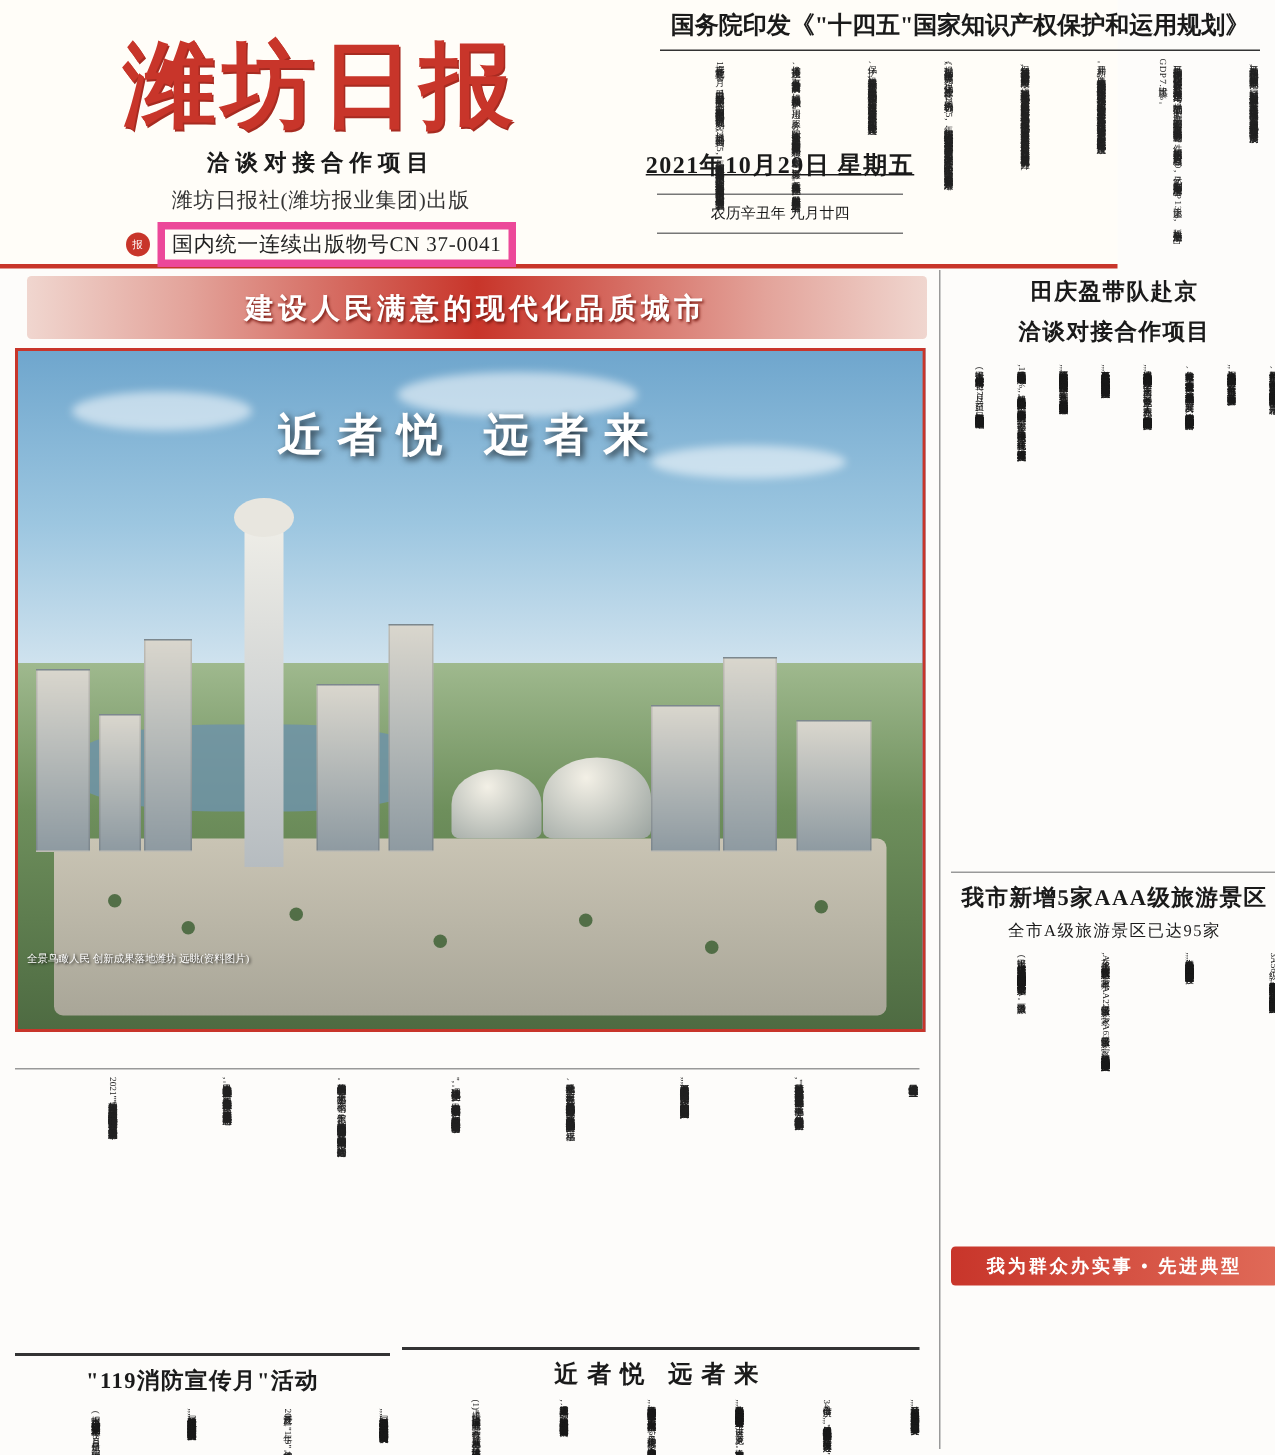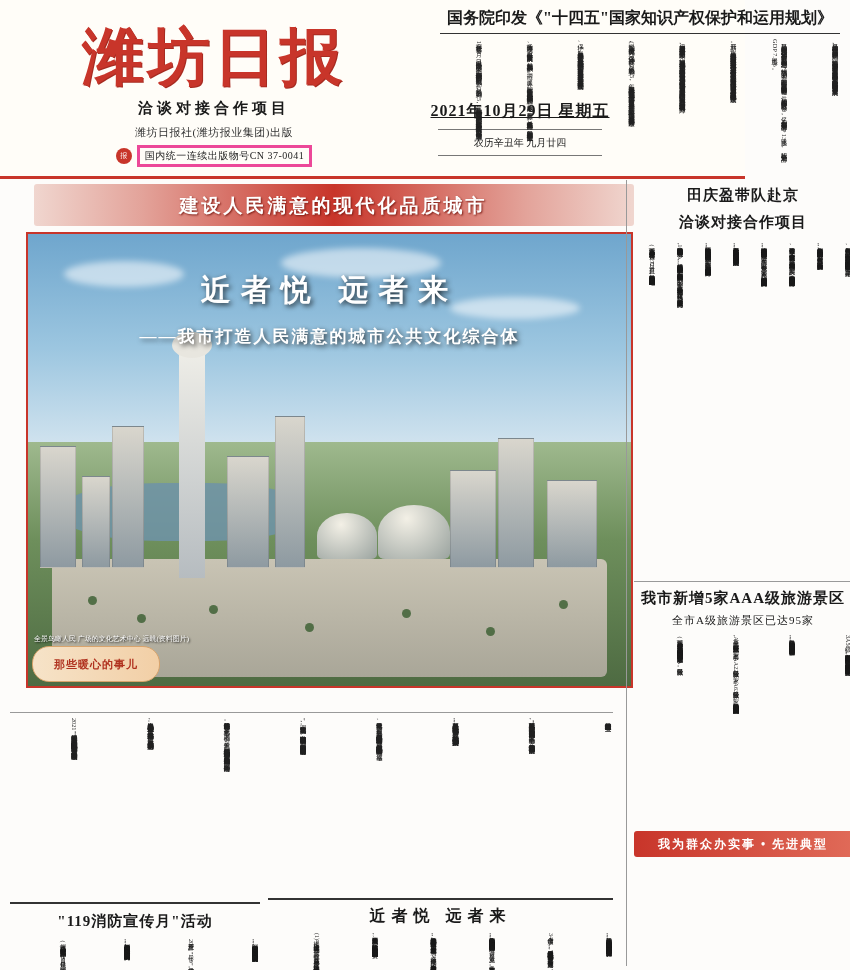--- a/index.html
+++ b/index.html
@@ -44,21 +44,21 @@
     text-shadow: 1px 1px 0 #a72b21;
   }
   .mast-sub {
     font-size: 15px;
     letter-spacing: 4px;
     color: #1a1a1a;
     margin-top: 10px;
     font-weight: bold;
   }
   .mast-pub {
-    font-size: 11px;
+    font-size: 14px;
     color: #333;
     margin-top: 7px;
     letter-spacing: 0.5px;
   }
   .mast-cn-row {
     display: flex;
     align-items: center;
     justify-content: center;
     gap: 5px;
     margin-top: 5px;
@@ -66,23 +66,23 @@
   .mast-seal {
     width: 16px; height: 16px;
     border-radius: 50%;
     background: #c8352a;
     color: #fff;
     font-size: 7px;
     line-height: 16px;
     text-align: center;
   }
   .mast-cn {
-    font-size: 10px;
+    font-size: 14px;
     color: #222;
-    border: 3px solid #ec4899;
+    border: 5px solid #ec4899;
     padding: 1px 5px;
     letter-spacing: 0.5px;
   }
 
   
   .mast-date {
     position: absolute;
     left: 420px; top: 96px;
     width: 200px;
     text-align: center;
@@ -128,21 +128,21 @@
   
   .body-wrap {
     position: absolute;
     left: 0; top: 176px;
     width: 850px; height: 794px;
   }
 
   
   .feature {
     position: absolute;
-    left: 26px; top: 8px;
+    left: 10px; top: 8px;
     width: 615px; height: 520px;
   }
   .banner {
     position: relative;
     width: 600px; height: 42px;
     margin: 0 auto;
     background: linear-gradient(90deg,#f0d6cf 0%, #e3a39a 18%, #c8352a 50%, #e3a39a 82%, #f0d6cf 100%);
     border-radius: 3px;
   }
   .banner span {
@@ -474,27 +474,25 @@
         <div class="tree" style="left:10%;top:80%;"></div>
         <div class="tree" style="left:18%;top:84%;"></div>
         <div class="tree" style="left:30%;top:82%;"></div>
         <div class="tree" style="left:46%;top:86%;"></div>
         <div class="tree" style="left:62%;top:83%;"></div>
         <div class="tree" style="left:76%;top:87%;"></div>
         <div class="tree" style="left:88%;top:81%;"></div>
 
         <div class="photo-text">
           <div class="pt-main">近者悦  远者来</div>
-          <div class="pt-sub">——我市打造人民满意的城市公共文化综合体</div>
         </div>
 
         <div class="photo-caption">全景鸟瞰人民
-广场的文化艺术中心
+创新成果落地潍坊
 远眺(资料图片)</div>
-        <div class="heart-logo">那些暖心的事儿</div>
       </div>
     </div>
 
     <div class="lower-left">
       <div class="ll-col">2021年的城市的景观建设和"人民广场"给城市增添的亮色,即有拓展空间的绿地空间被各种人气元素的植被填满,只期望老百姓感受到方便,这是城市公共文化综合体的建设价值。城市文化的生长需要载体,市民的需求就是建设的坐标。</div>
       <div class="ll-col">人民城市为人民,这些文化设施建设最终落脚点在服务市民的生活品质上。近年来,我市持续加大公共文化服务体系建设力度,按照市委、市政府决策部署,城市的规划布局体现着以人为本,惠民为上的理念。</div>
       <div class="ll-col">综合体的服务功能作用不断彰显。文化艺术中心、图书馆、美术馆、大剧院等相继落成,成为城市文化地标,满足了市民日益增长的精神文化需求。这些高品质的公共文化空间,正成为市民休闲娱乐、陶冶情操的好去处。</div>
       <div class="ll-col">"让东坡地理我,让文化浸润生活。"市民张女士说,现在周末带着孩子来图书馆看书已经成为习惯。记者看到,宽敞明亮的阅览室里,不同年龄段的读者正在安静阅读,享受着书香带来的宁静时光。</div>
       <div class="ll-col">群众性文化惠民活动、服务日益完善。为给群众提供更加优质高效的文化服务,市文化和旅游局坚持需求导向,送戏下乡、公益电影放映等活动常态化开展,让优质文化资源直达基层,不断提升群众的文化获得感、幸福感。</div>
       <div class="ll-col">事关千万普通服务者,市文化艺术中心在改造提升过程中,充分听取民意,优化功能布局,新增了亲子阅读区、数字体验区等功能空间,让不同群体都能在这里找到属于自己的文化角落,真正实现了城市公共文化空间共建共享。</div>

